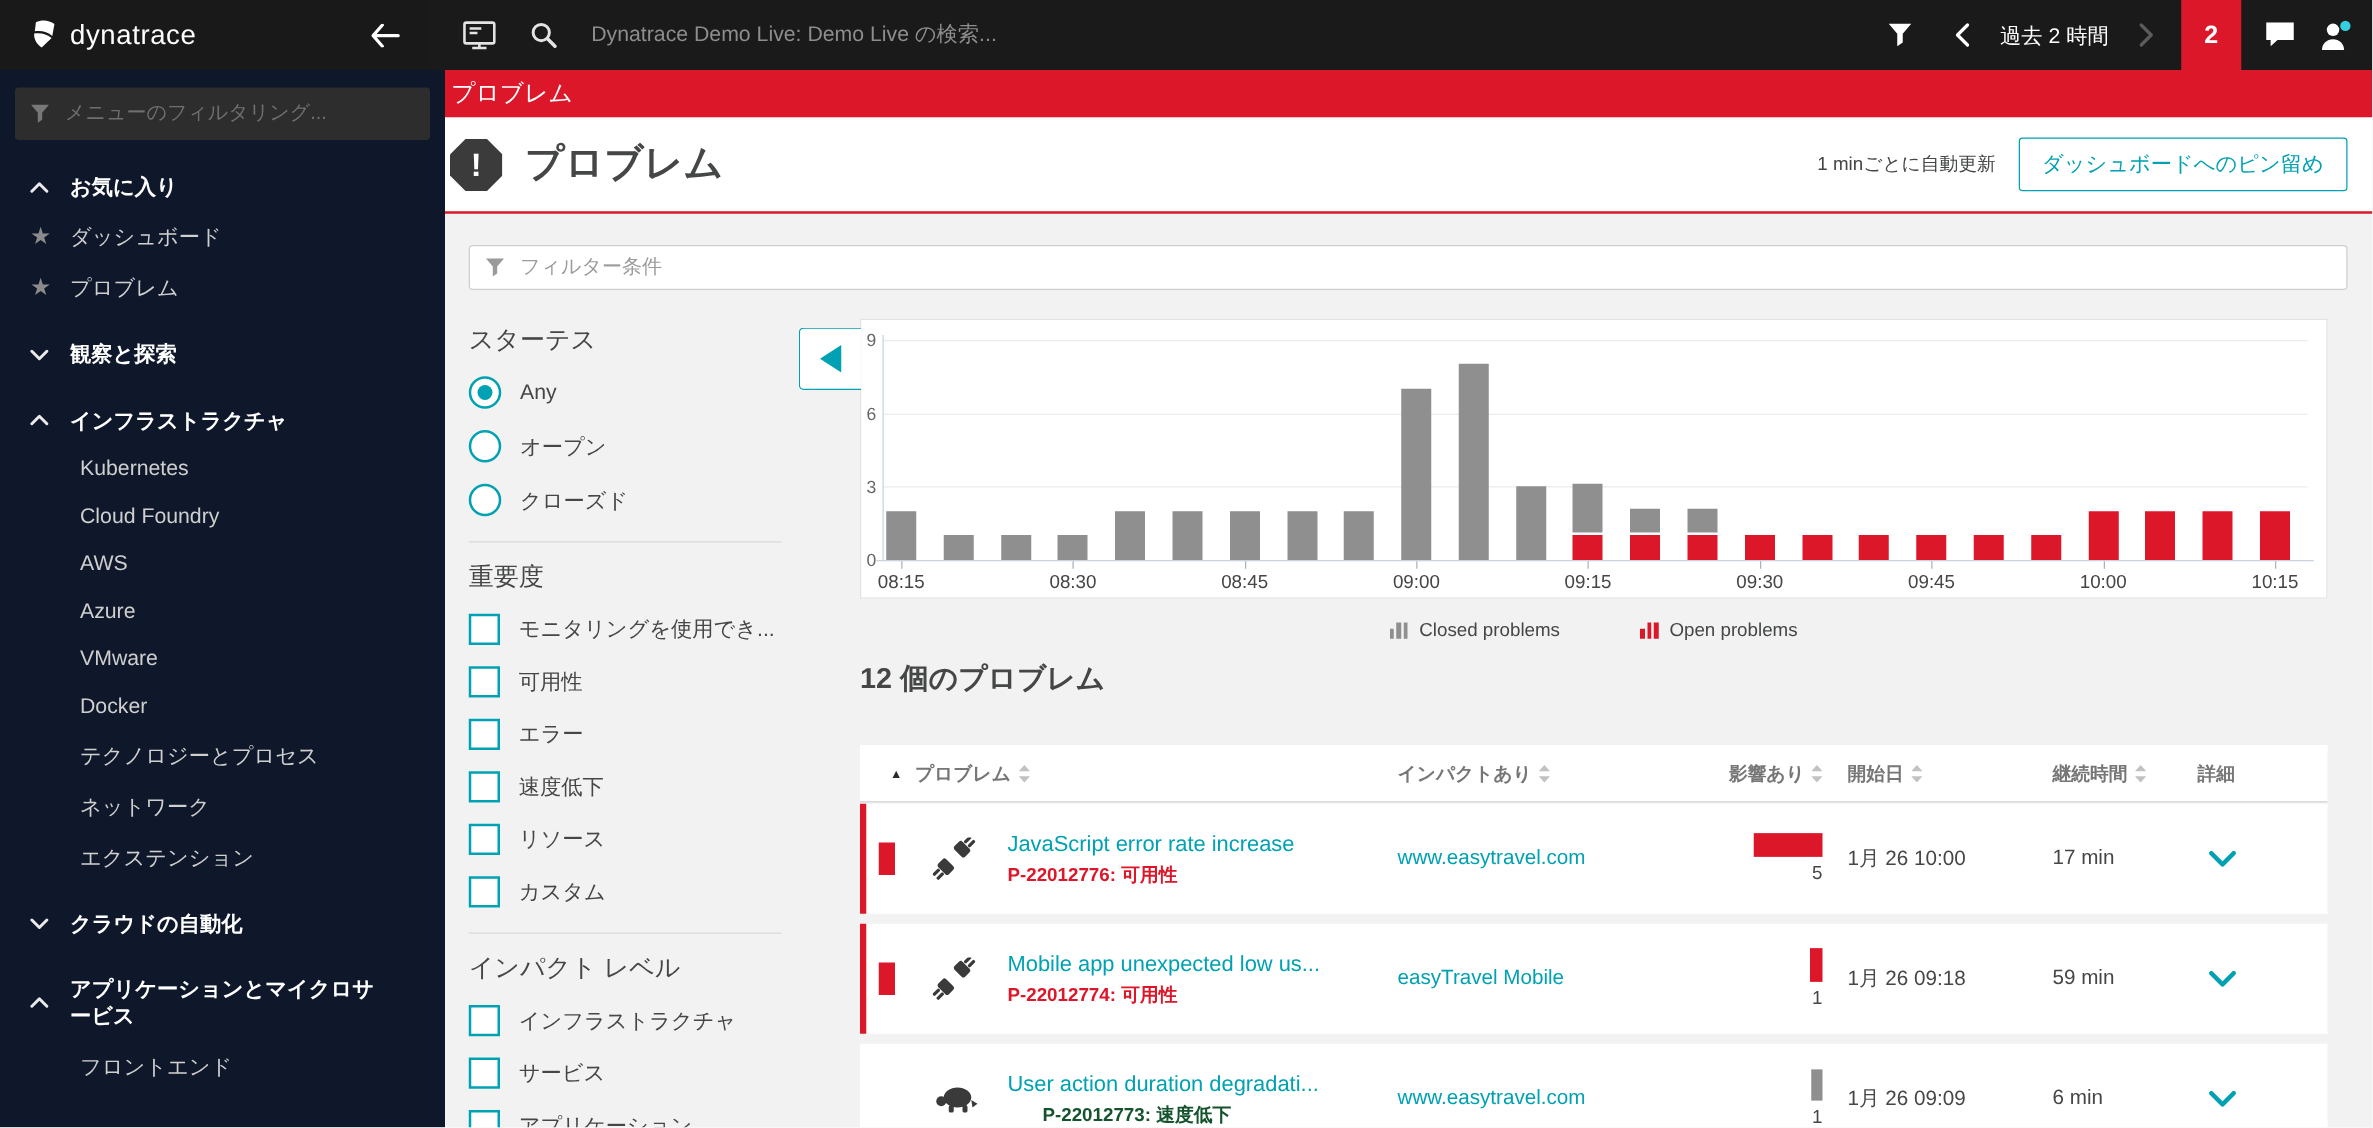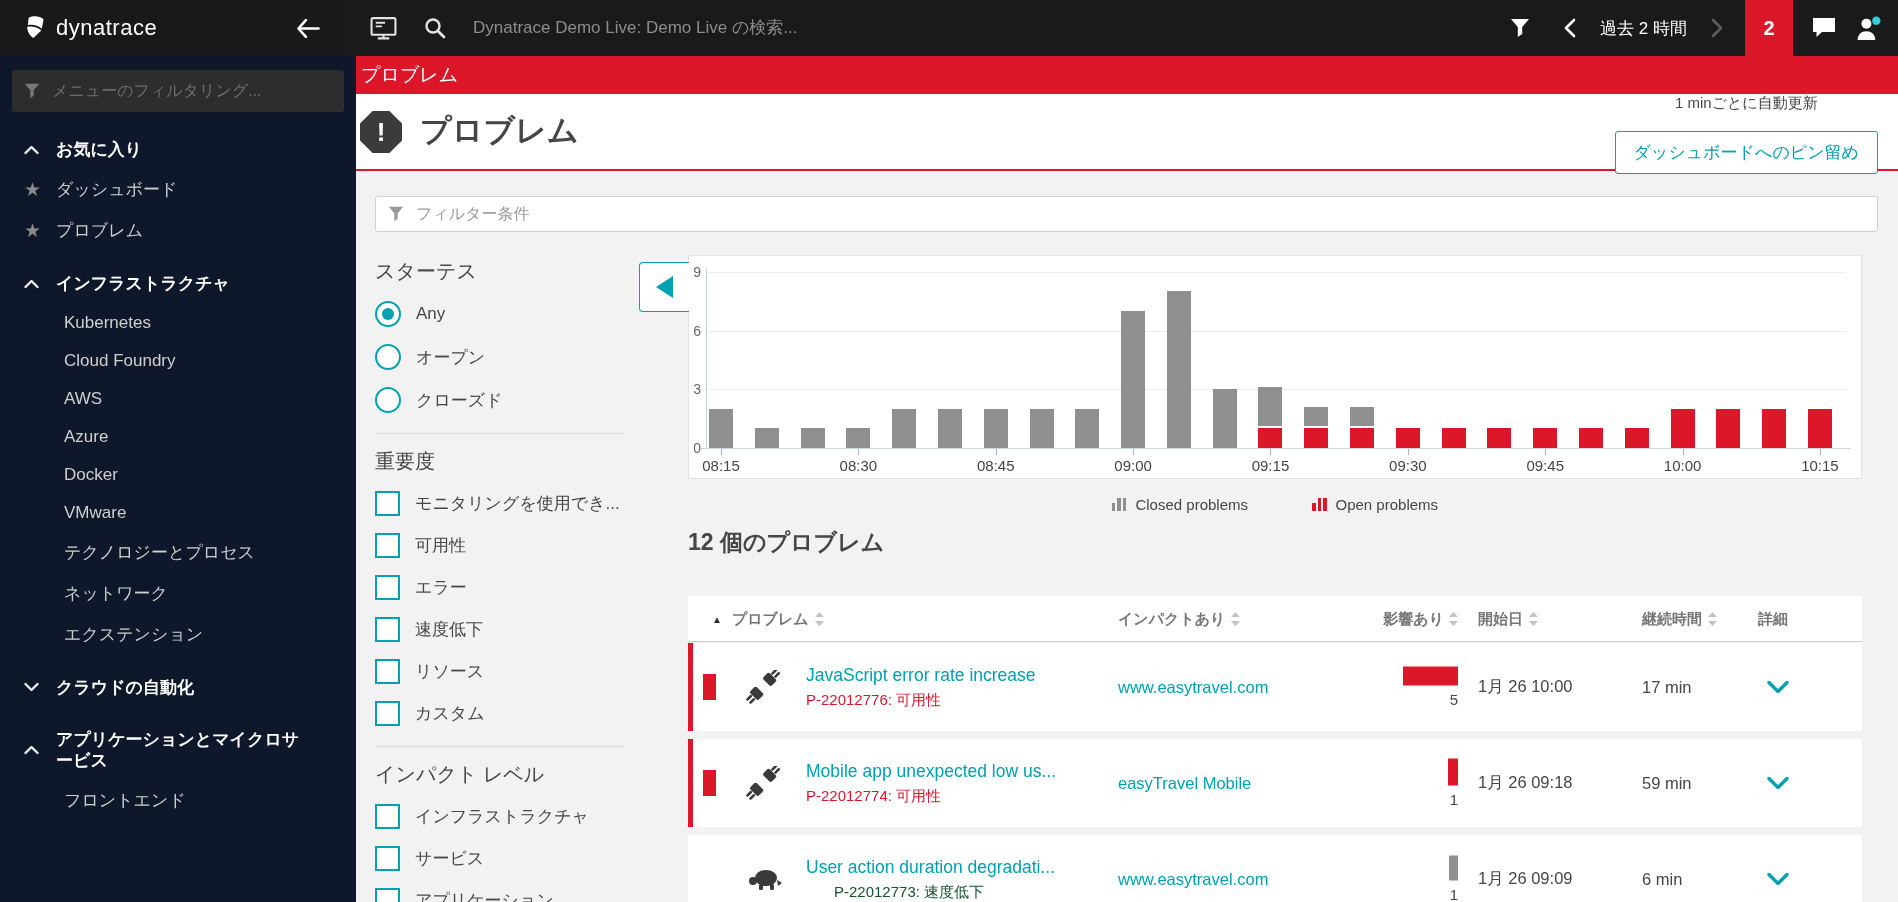--- a/index.html
+++ b/index.html
@@ -37,21 +37,21 @@
   .side-label{color:#cfcfcf;}
   .side-link{padding-left:64px;}
   
   .banner{position:absolute;left:344px;top:56px;width:1554px;height:38px;background:#dc172a;display:flex;align-items:center;z-index:10;}
   .banner-label{color:#fff;font-size:19px;margin-left:17px;}
   .page-header{position:absolute;left:344px;top:94px;width:1554px;height:75px;background:#fff;border-bottom:2px solid #dc172a;z-index:10;}
   .octagon{position:absolute;left:16px;top:17px;width:42px;height:42px;background:#3b3b3b;color:#fff;
      clip-path:polygon(30% 0,70% 0,100% 30%,100% 70%,70% 100%,30% 100%,0 70%,0 30%);
      display:flex;align-items:center;justify-content:center;font-size:26px;font-weight:bold;}
   .page-title{position:absolute;left:76px;top:16px;font-size:31px;font-weight:bold;color:#454646;}
-  .header-right{position:absolute;right:20px;top:0;height:75px;display:flex;align-items:center;gap:18px;flex-direction:column;}
+  .header-right{position:absolute;right:20px;top:0;height:75px;display:flex;align-items:center;gap:18px;}
   .auto-refresh{font-size:15px;color:#454646;}
   .pin-btn{border:1px solid #00a1b2;color:#00a1b2;background:#fff;font-size:17px;padding:9px 18px;border-radius:3px;cursor:pointer;
        font-family:"Liberation Sans","DejaVu Sans",sans-serif;}
   
   .content-bg{position:absolute;left:344px;top:171px;width:1554px;height:731px;background:#f2f2f2;}
   .filter-cond{position:absolute;left:375px;top:196px;width:1503px;height:36px;background:#fff;border:1px solid #cfcfcf;border-radius:3px;
        display:flex;align-items:center;padding:0 12px;box-sizing:border-box;}
   .filter-cond input{flex:1;border:none;outline:none;font-size:16px;margin-left:10px;color:#454646;
        font-family:Liberation Sans, sans-serif;}
   .filter-cond input::placeholder{color:#9b9b9b;}
@@ -88,21 +88,21 @@
   .th{position:absolute;top:0;height:46px;display:flex;align-items:center;gap:6px;font-size:15px;color:#767676;font-weight:bold;cursor:pointer;}
   .sorted-asc{color:#2b2b2b;font-size:10px;margin-right:4px;}
   .table-body{position:absolute;left:688px;top:643px;width:1174px;}
   .t-row{position:relative;height:88px;background:#fff;margin-bottom:8px;}
   .stripe{position:absolute;left:0;top:0;width:5px;height:100%;background:#dc172a;}
   .sev-rect{position:absolute;left:15px;top:31px;width:13px;height:26px;background:#dc172a;}
   .row-icon{position:absolute;left:58px;top:50%;transform:translateY(-50%);display:flex;}
   .col-title{position:absolute;left:118px;}
   .row-titleblock{top:50%;transform:translateY(-50%);}
   .title-link{display:block;color:#00a1b2;font-size:17.5px;text-decoration:none;cursor:pointer;margin-bottom:5px;}
-  .prob-id{font-size:15px;}
+  .prob-id{font-size:15px;font-weight:bold;}
   .id-open{color:#dc172a;}
   .id-closed{color:#14532d;margin-left:28px;}
   .col-impacted{position:absolute;left:430px;top:50%;transform:translateY(-50%);}
   .impacted-link{color:#00a1b2;font-size:16.5px;text-decoration:none;cursor:pointer;}
   .col-affected{position:absolute;left:655px;width:115px;top:50%;transform:translateY(-50%);
        display:flex;flex-direction:column;align-items:flex-end;gap:5px;}
   .aff-num{font-size:15px;color:#454646;}
   .col-start{position:absolute;left:790px;top:50%;transform:translateY(-50%);}
   .col-dur{position:absolute;left:954px;top:50%;transform:translateY(-50%);}
   .cell-text{font-size:16.5px;color:#454646;white-space:nowrap;}
@@ -199,41 +199,47 @@
         <div class="side-row side-fav">
           <span class="fav-star">★</span>
           <span class="side-label">ダッシュボード</span>
         </div>
         <div class="side-row side-fav">
           <span class="fav-star">★</span>
           <span class="side-label">プロブレム</span>
         </div>
         <div class="side-row side-section">
           <svg class="sec-chev" width="15" height="10" viewBox="0 0 15 10">
+            <polyline points="1.5,2 7.5,8 13.5,2" fill="none" stroke="#eaeaea" stroke-width="2.4" stroke-linecap="round" stroke-linejoin="round"></polyline>
+          </svg>
+          <span class="sec-label">観察と探索</span>
+        </div>
+        <div class="side-row side-section">
+          <svg class="sec-chev" width="15" height="10" viewBox="0 0 15 10">
             <polyline points="1.5,8 7.5,2 13.5,8" fill="none" stroke="#eaeaea" stroke-width="2.4" stroke-linecap="round" stroke-linejoin="round"></polyline>
           </svg>
           <span class="sec-label">インフラストラクチャ</span>
         </div>
         <div class="side-row side-link">
           <span class="side-label">Kubernetes</span>
         </div>
         <div class="side-row side-link">
           <span class="side-label">Cloud Foundry</span>
         </div>
         <div class="side-row side-link">
           <span class="side-label">AWS</span>
         </div>
         <div class="side-row side-link">
           <span class="side-label">Azure</span>
         </div>
         <div class="side-row side-link">
+          <span class="side-label">VMware</span>
+        </div>
+        <div class="side-row side-link">
           <span class="side-label">Docker</span>
-        </div>
-        <div class="side-row side-link">
-          <span class="side-label">VMware</span>
         </div>
         <div class="side-row side-link">
           <span class="side-label">テクノロジーとプロセス</span>
         </div>
         <div class="side-row side-link">
           <span class="side-label">ネットワーク</span>
         </div>
         <div class="side-row side-link">
           <span class="side-label">エクステンション</span>
         </div>

